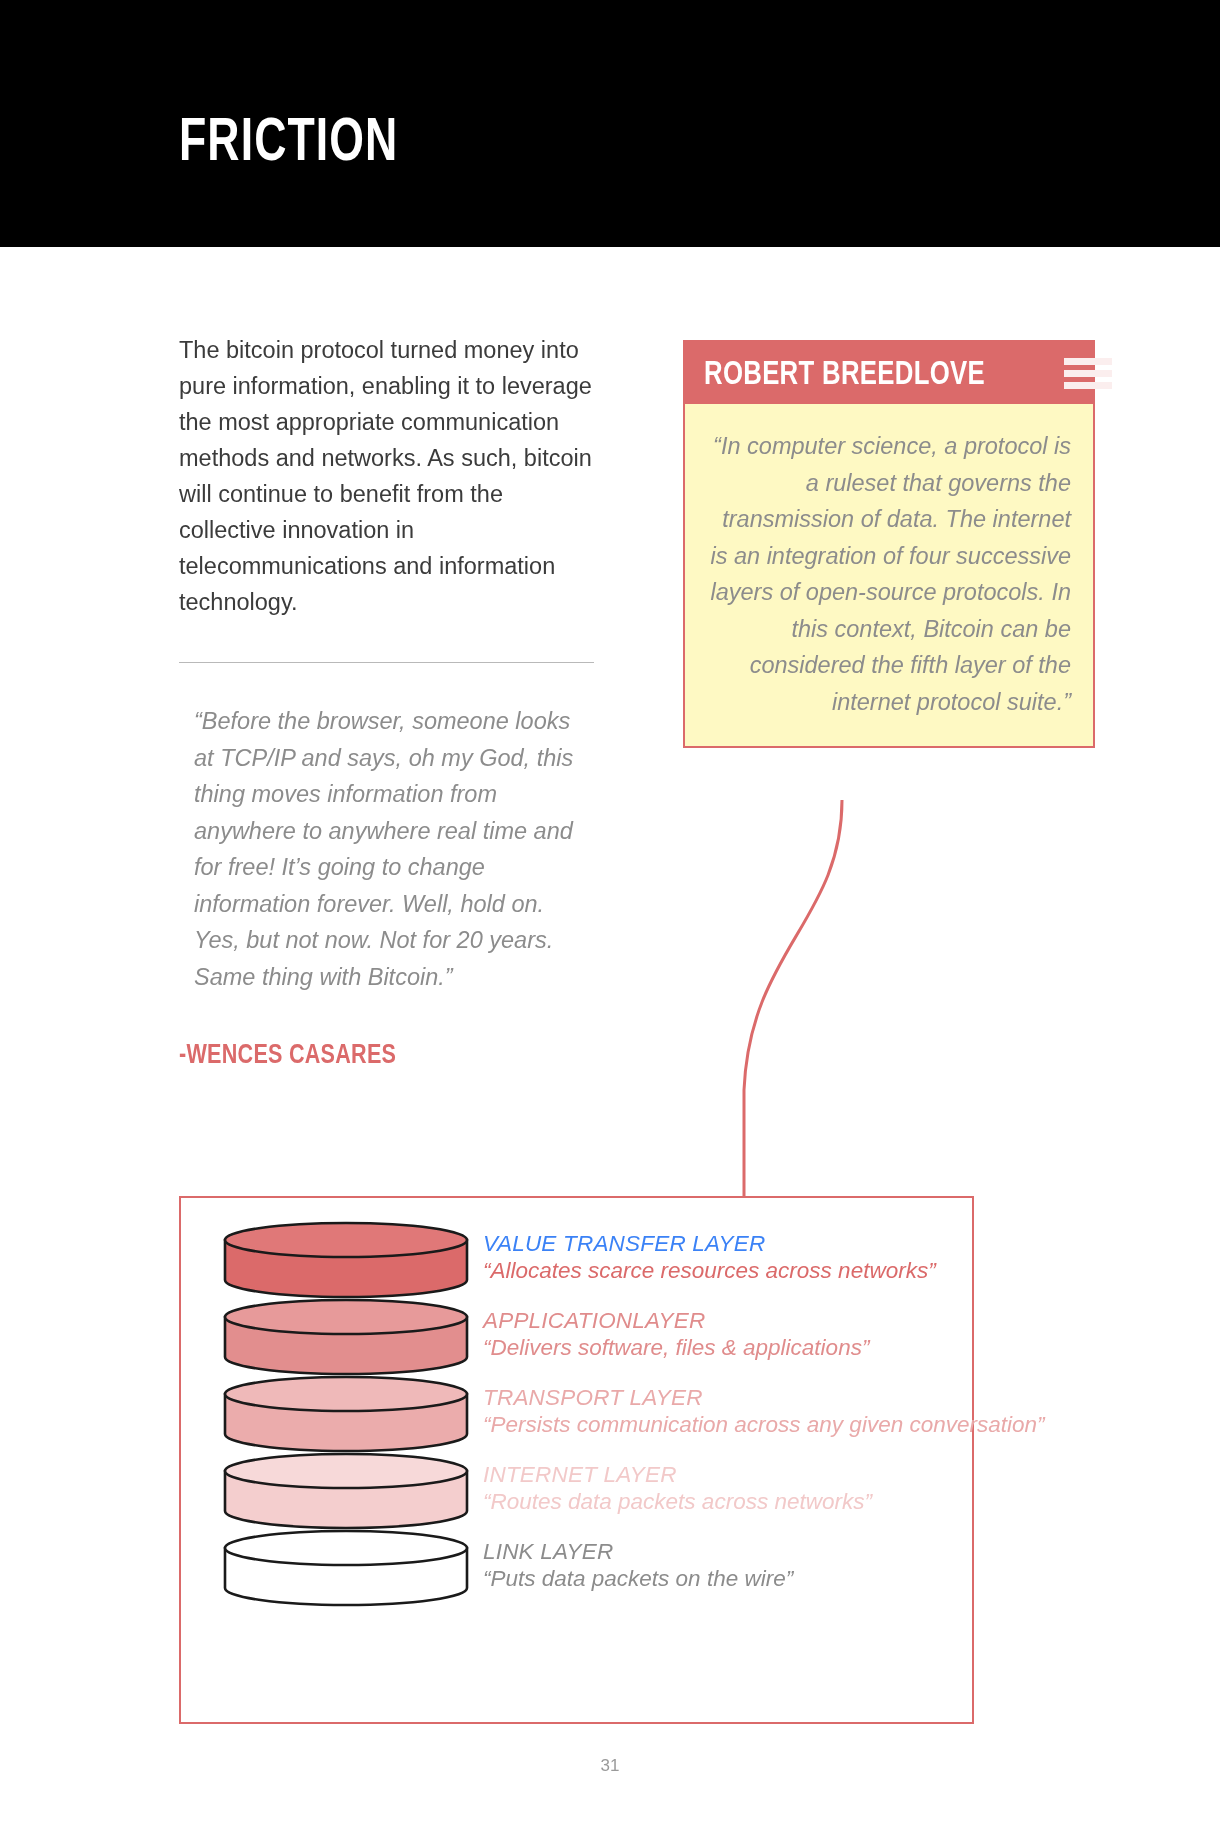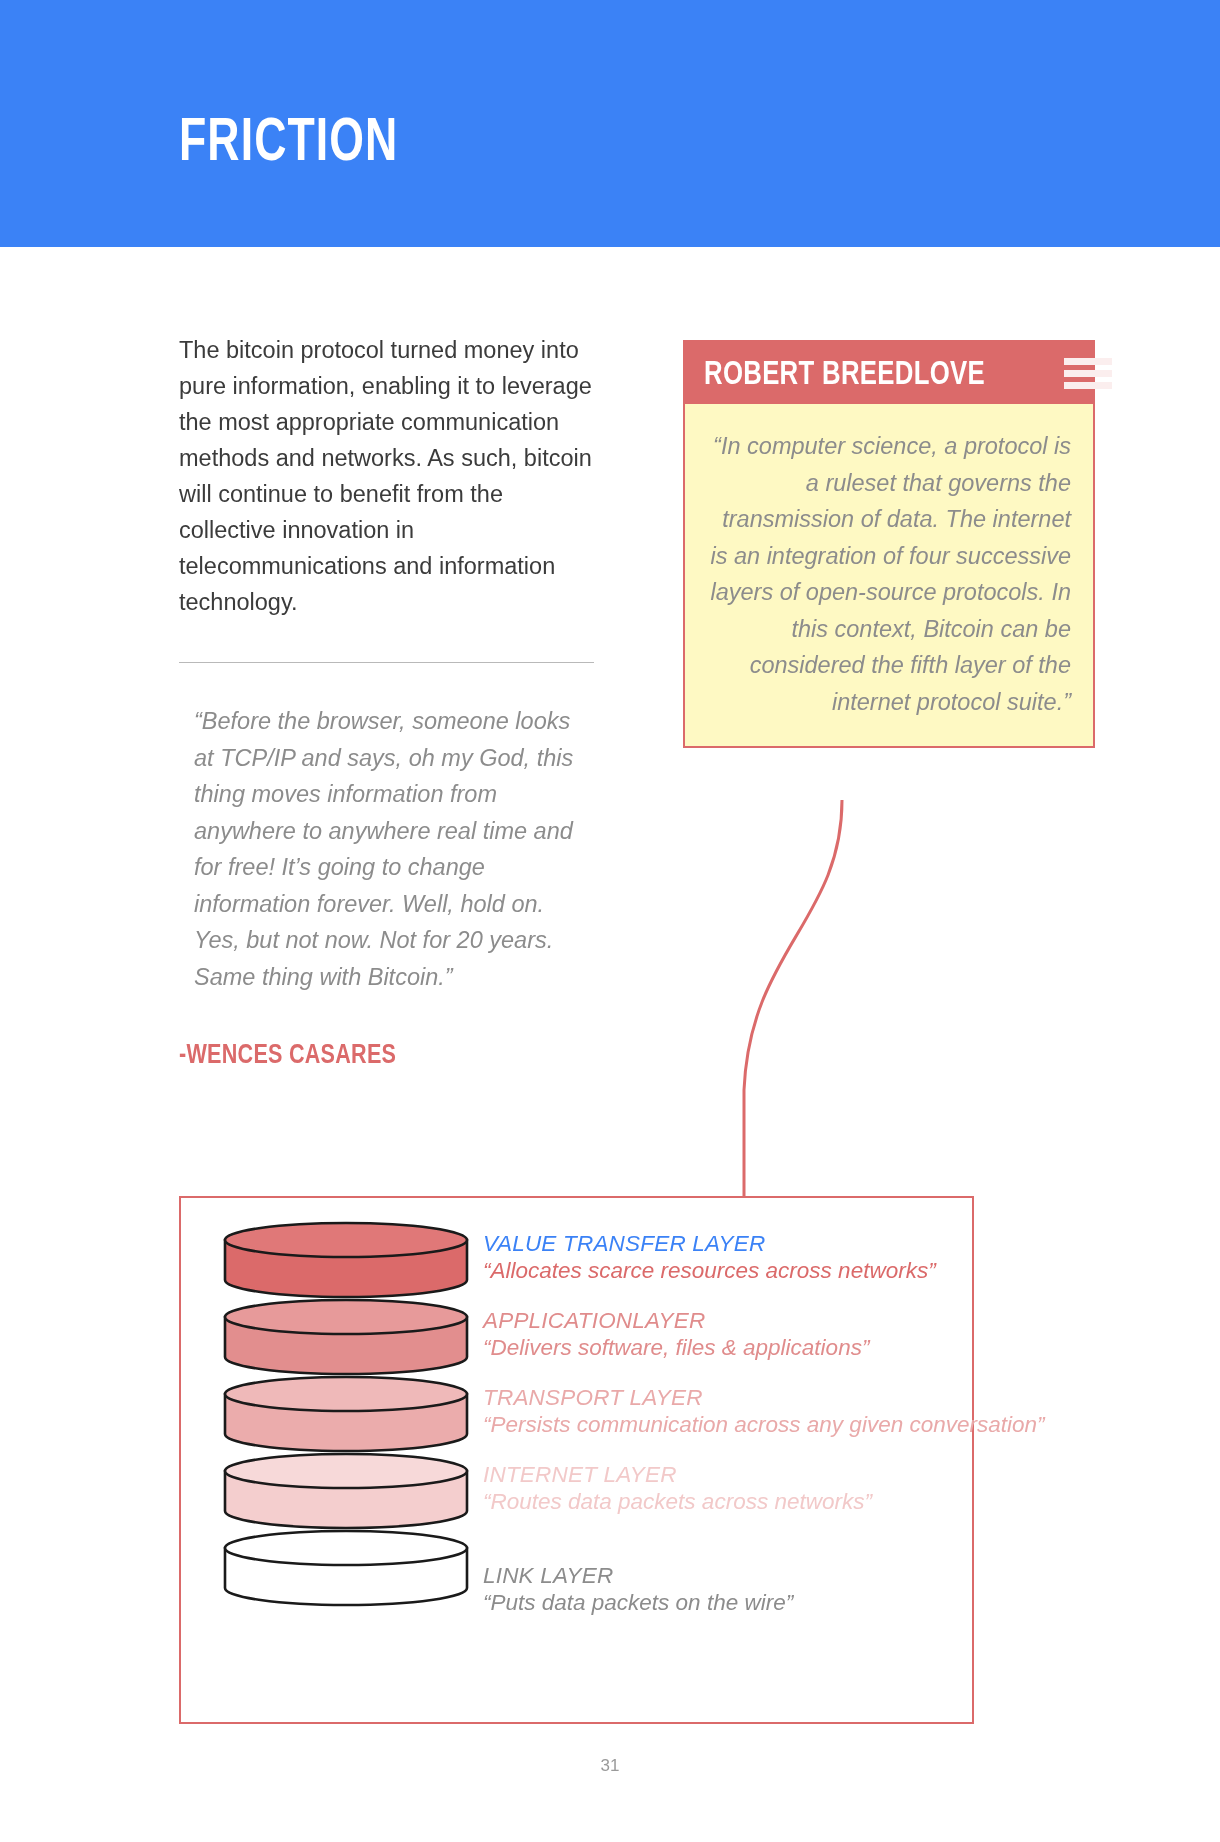--- a/index.html
+++ b/index.html
@@ -12,21 +12,21 @@
     overflow: hidden;
     position: relative;
   }
 
   
   .header-band {
     position: absolute;
     left: 0; top: 0;
     width: 1220px;
     height: 247px;
-    background: #3b82f6;
+    background: #000000;
   }
   .page-title {
     position: absolute;
     left: 179px;
     top: 108px;
     font-family: "Liberation Sans Narrow", "Liberation Sans", sans-serif;
     font-weight: bold;
     font-size: 62px;
     letter-spacing: 1.5px;
     color: #ffffff;
@@ -276,21 +276,21 @@
           <svg class="cyl" viewBox="0 0 250 84">
             <path d="M 4 22 L 4 62 A 121 17 0 0 0 246 62 L 246 22 Z" fill="#F4CECE" stroke="#1a1a1a" stroke-width="2.6"></path>
             <ellipse cx="125" cy="22" rx="121" ry="17" fill="#F7D9D9" stroke="#1a1a1a" stroke-width="2.6"></ellipse>
           </svg>
         </div>
         <div class="layer-labels">
           <div class="layer-name" style="color: rgb(242, 201, 201);">INTERNET LAYER</div>
           <div class="layer-desc" style="color: rgb(242, 201, 201);">“Routes data packets across networks”</div>
         </div>
       </div>
-      <div class="layer-row" style="top: 328px; align-items: flex-end;">
+      <div class="layer-row" style="top: 328px;">
         <div class="cyl-wrap">
           <svg class="cyl" viewBox="0 0 250 84">
             <path d="M 4 22 L 4 62 A 121 17 0 0 0 246 62 L 246 22 Z" fill="#FFFFFF" stroke="#1a1a1a" stroke-width="2.6"></path>
             <ellipse cx="125" cy="22" rx="121" ry="17" fill="#FFFFFF" stroke="#1a1a1a" stroke-width="2.6"></ellipse>
           </svg>
         </div>
         <div class="layer-labels">
           <div class="layer-name" style="color: rgb(140, 140, 140);">LINK LAYER</div>
           <div class="layer-desc" style="color: rgb(140, 140, 140);">“Puts data packets on the wire”</div>
         </div>

